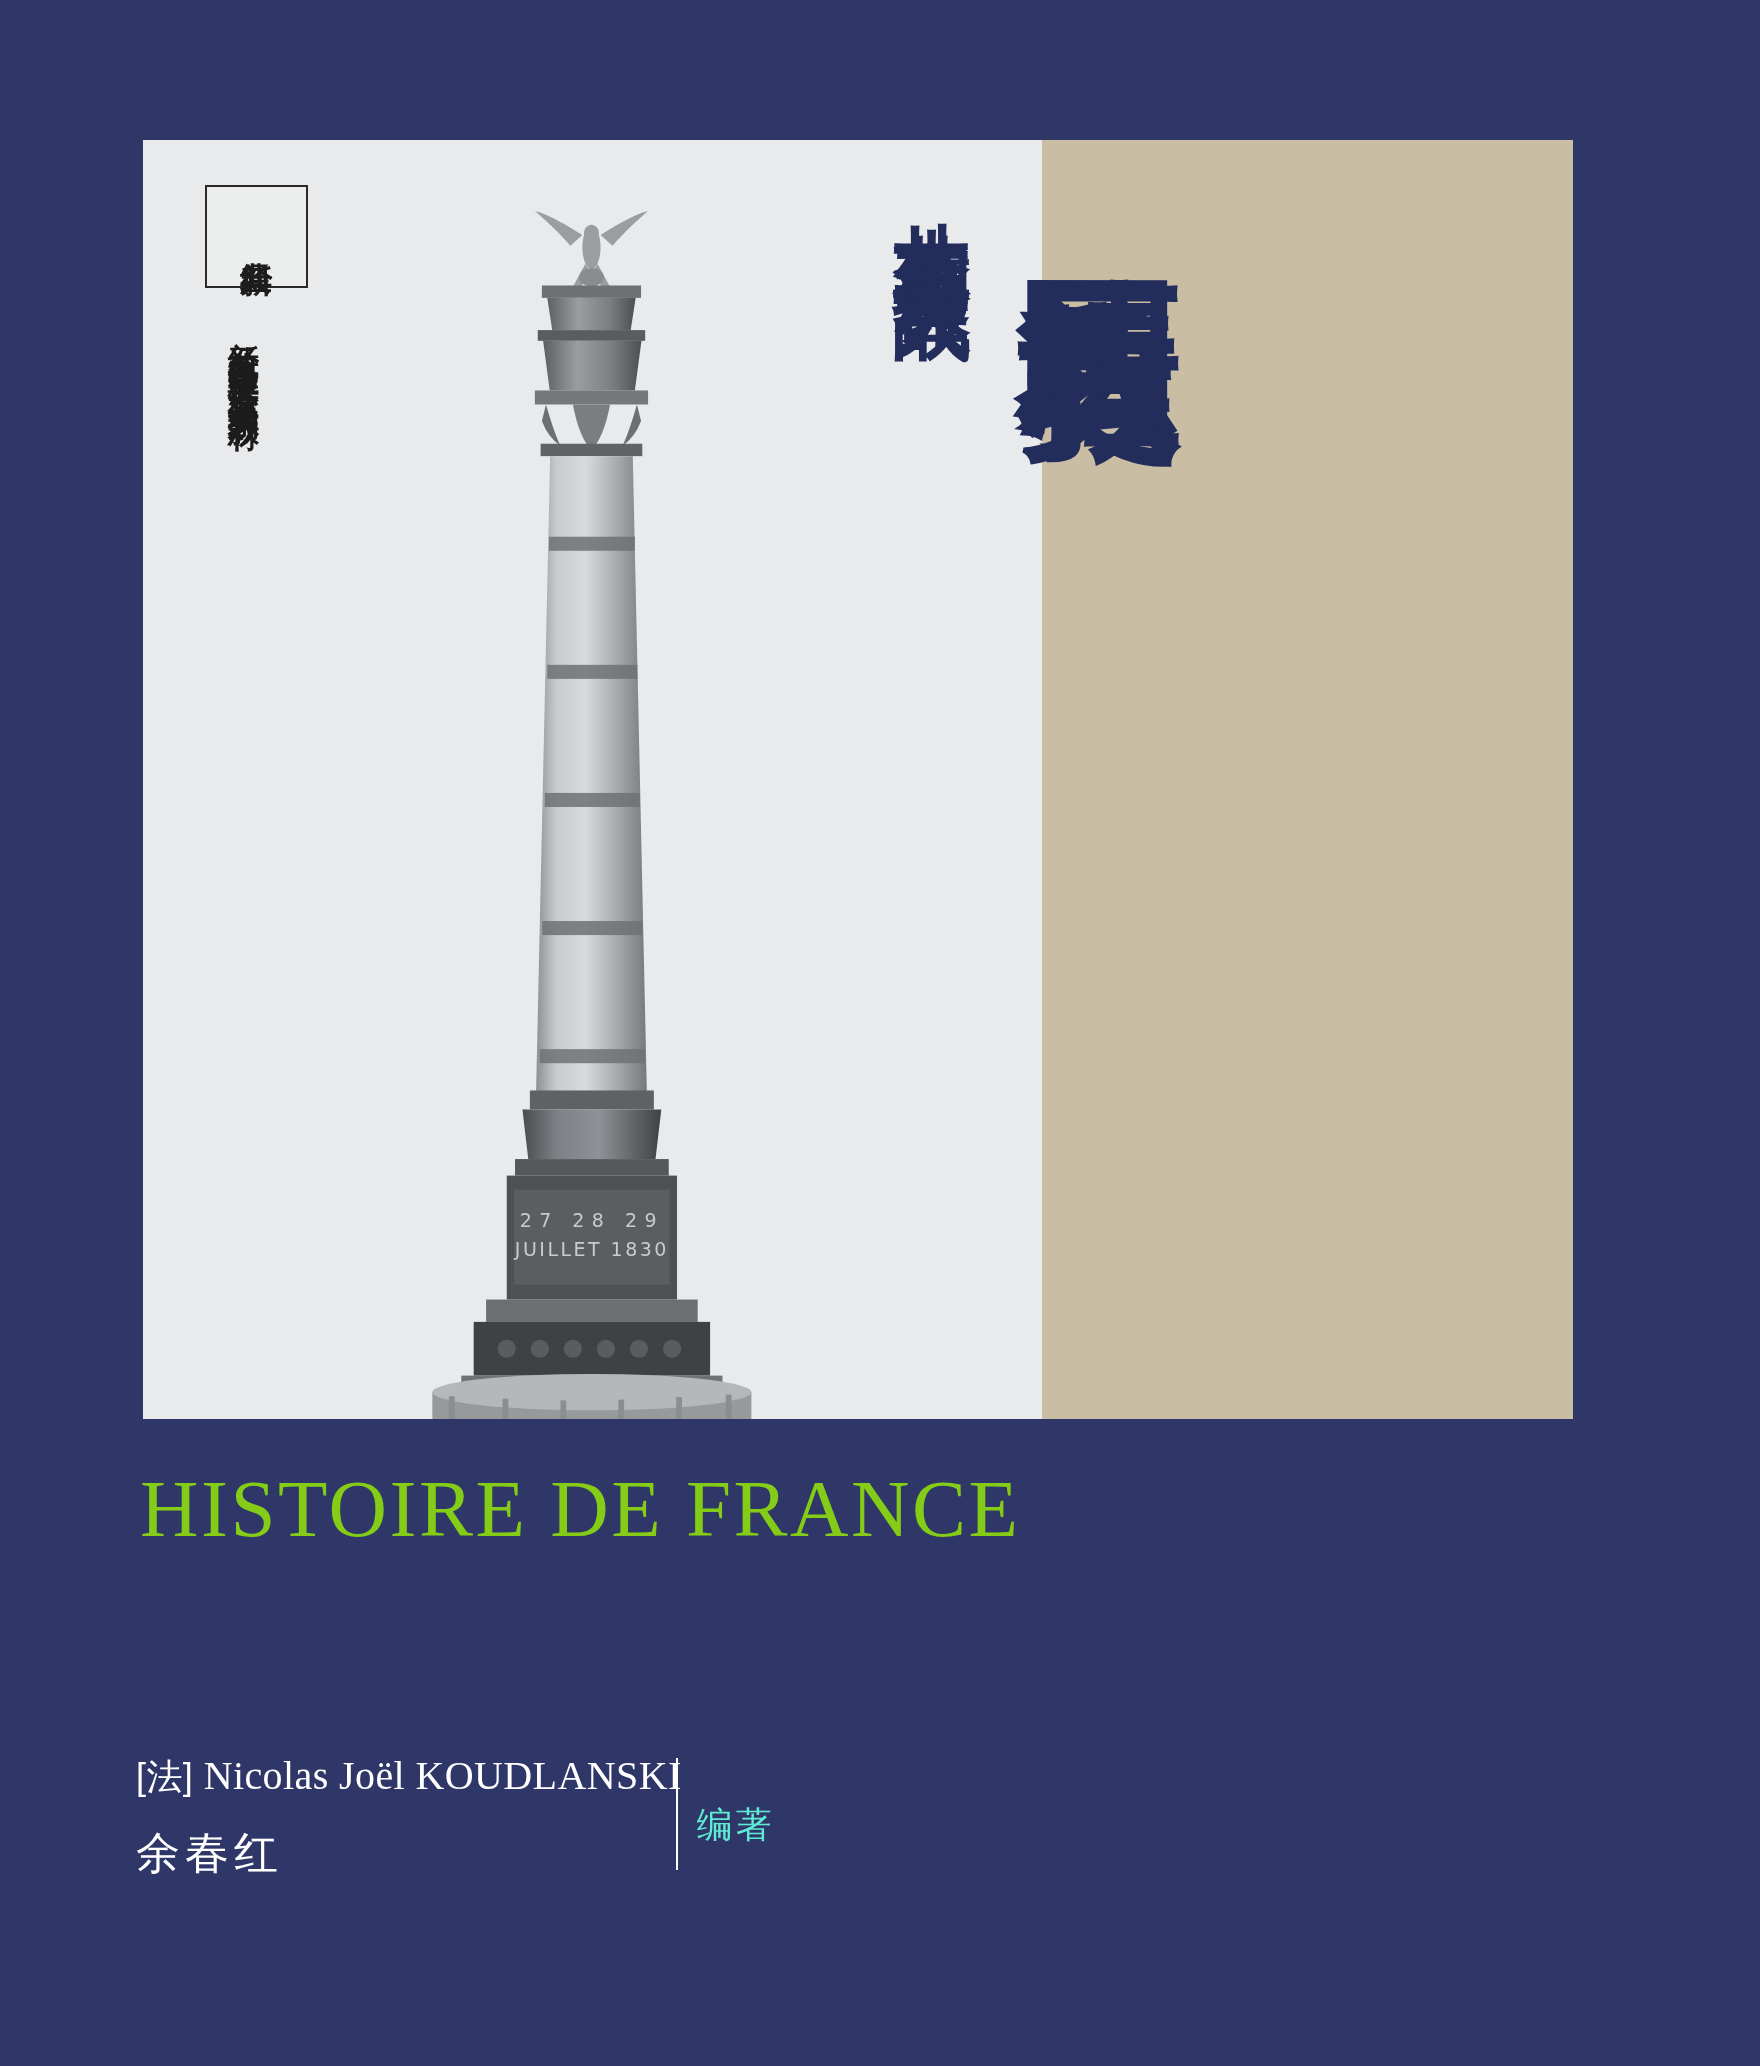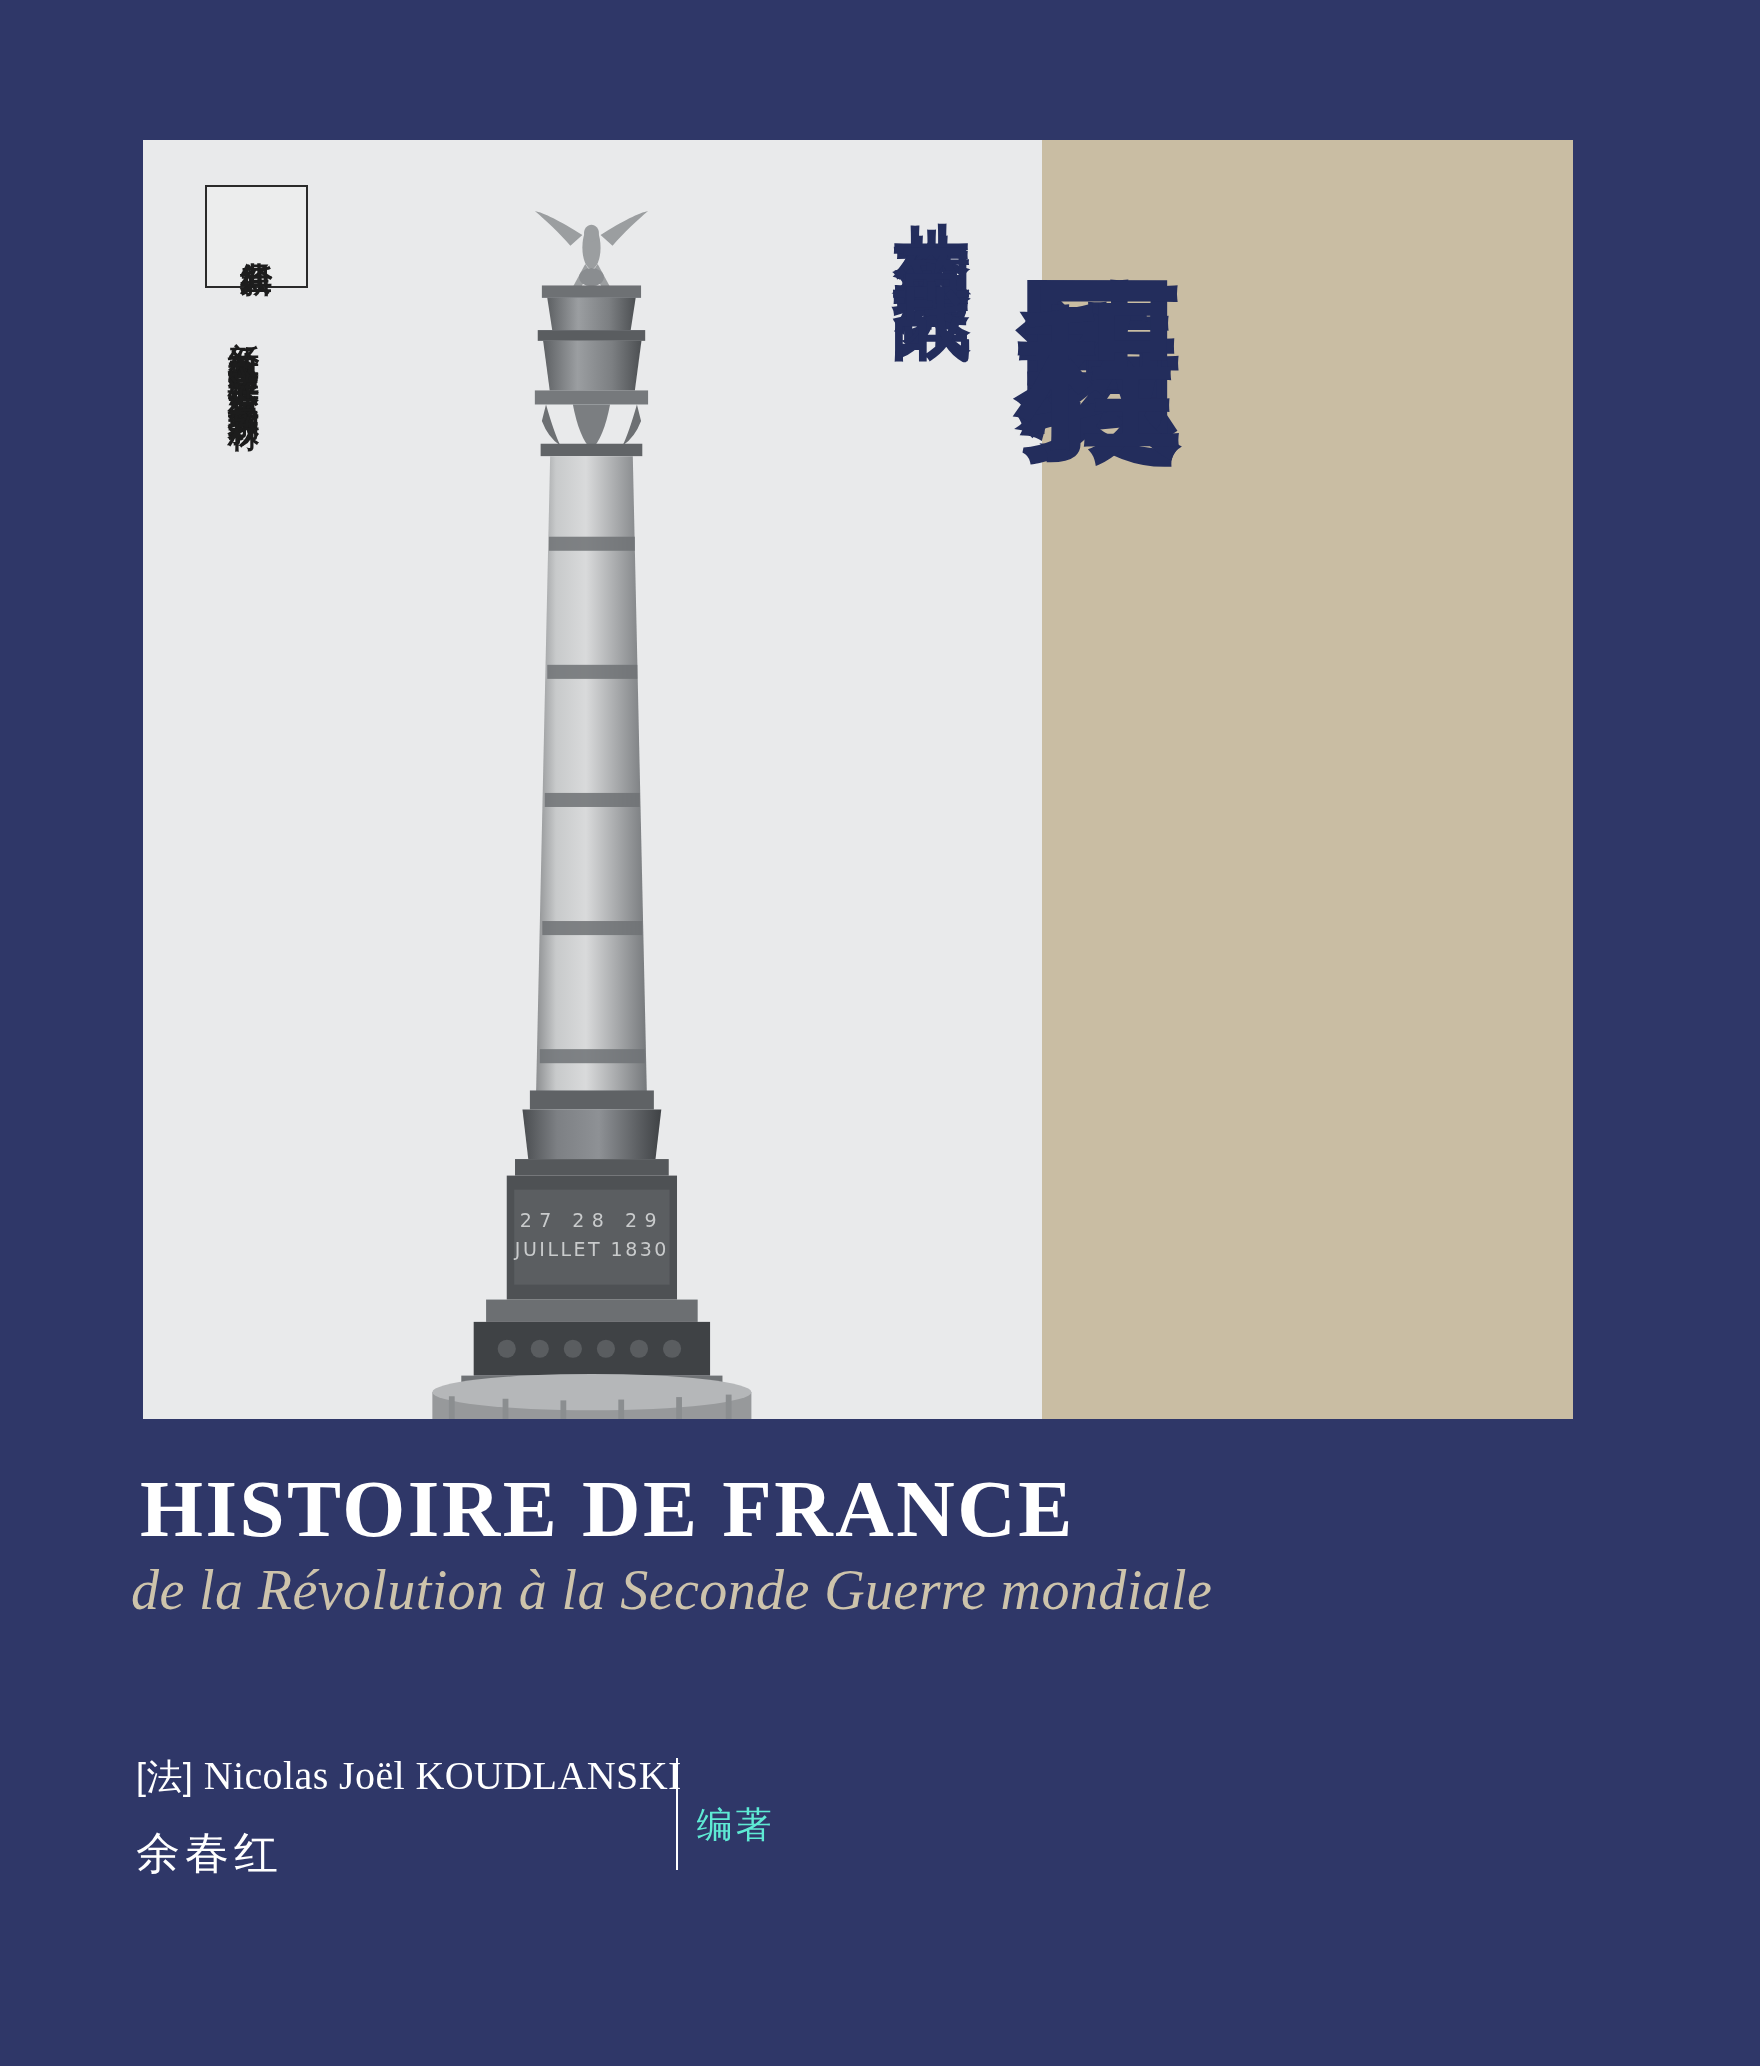--- a/index.html
+++ b/index.html
@@ -120,22 +120,22 @@
   }
 
   
   .fr-title {
     position: absolute;
     left: 140px;
     top: 1463px;
     font-family: "Liberation Serif", "DejaVu Serif", serif;
     font-size: 81px;
     letter-spacing: 2.5px;
-    color: #ffffff;
-    font-weight: 700;
+    color: #84cc16;
+    font-weight: 400;
   }
   .fr-sub {
     position: absolute;
     left: 131px;
     top: 1558px;
     font-family: "Liberation Serif", "DejaVu Serif", serif;
     font-style: italic;
     font-size: 56px;
     letter-spacing: 0.4px;
     color: #cdc3ab;
@@ -293,21 +293,20 @@
     </div>
 
     <div class="tan-area"></div>
   </div>
 
   <div class="vert-text cn-title">法国历史教程</div>
 
   <div class="vert-text cn-sub">从大革命到第二次世界大战</div>
 
   <div class="fr-title">HISTOIRE DE FRANCE</div>
-  <div class="fr-sub">de la Révolution à la Seconde Guerre mondiale</div>
 
   <div class="authors">
     <div class="author-row">
       <div class="author-names">
         <div class="author-line1">
           <span class="bracket">[法]</span>
           <span>Nicolas Joël KOUDLANSKI</span>
         </div>
         <div class="author-line2">余春红</div>
       </div>

